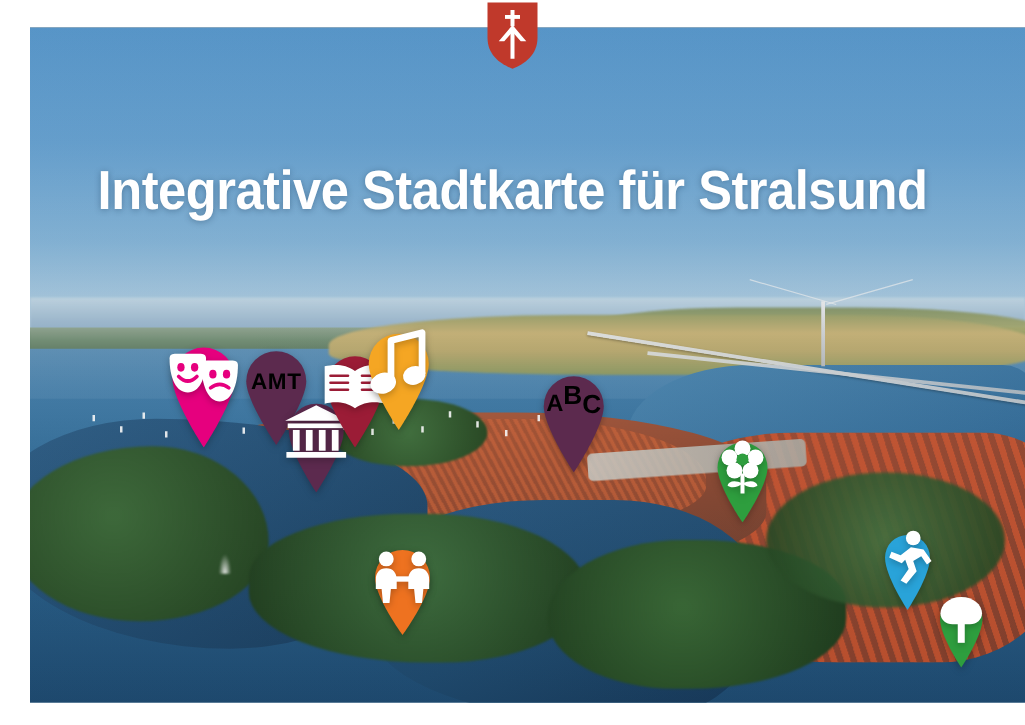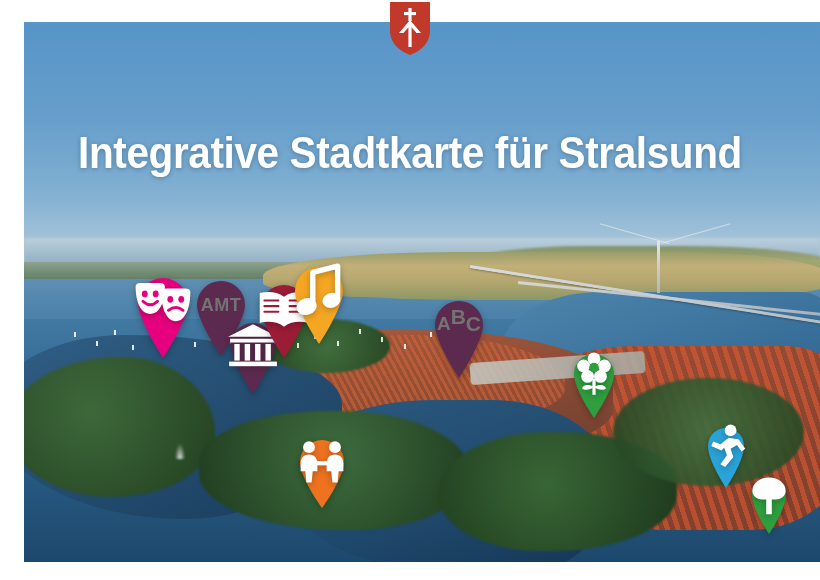--- a/index.html
+++ b/index.html
@@ -182,21 +182,21 @@
     position:absolute;left:388px;top:0px;width:44px;height:56px;
   }
 
   
   .pin{position:absolute;width:var(--w);height:var(--h);}
   .pin svg{display:block;width:100%;height:100%;
            filter:drop-shadow(0 2px 3px rgba(0,0,0,.25));}
   .pin .glyph{
     position:absolute;left:0;top:0;width:100%;
     display:flex;align-items:center;justify-content:center;
-    color:#737373;pointer-events:none;
+    color:#000000;pointer-events:none;
   }
 </style>
 </head>
 <body>
 
 <div id="page">
 
   <div id="photo">
     <div class="sky"></div>
     <div class="haze"></div>

